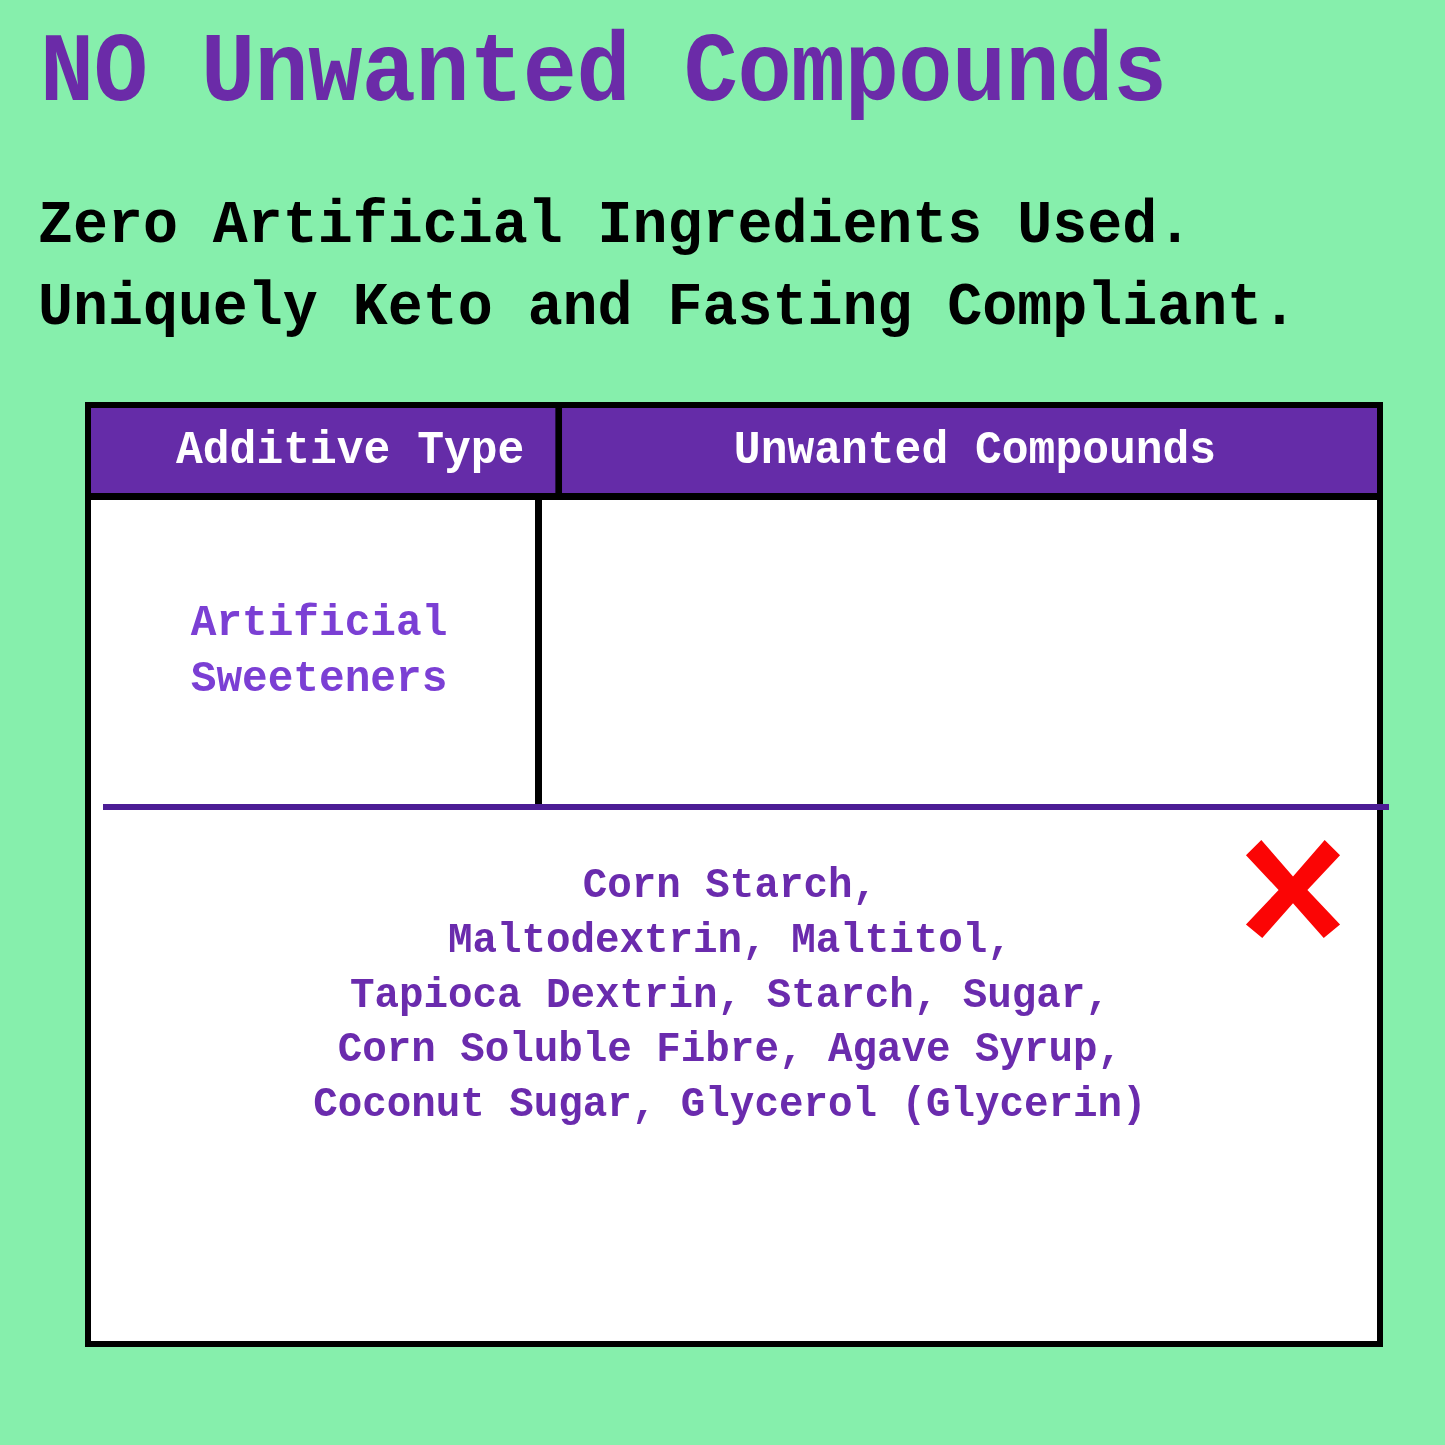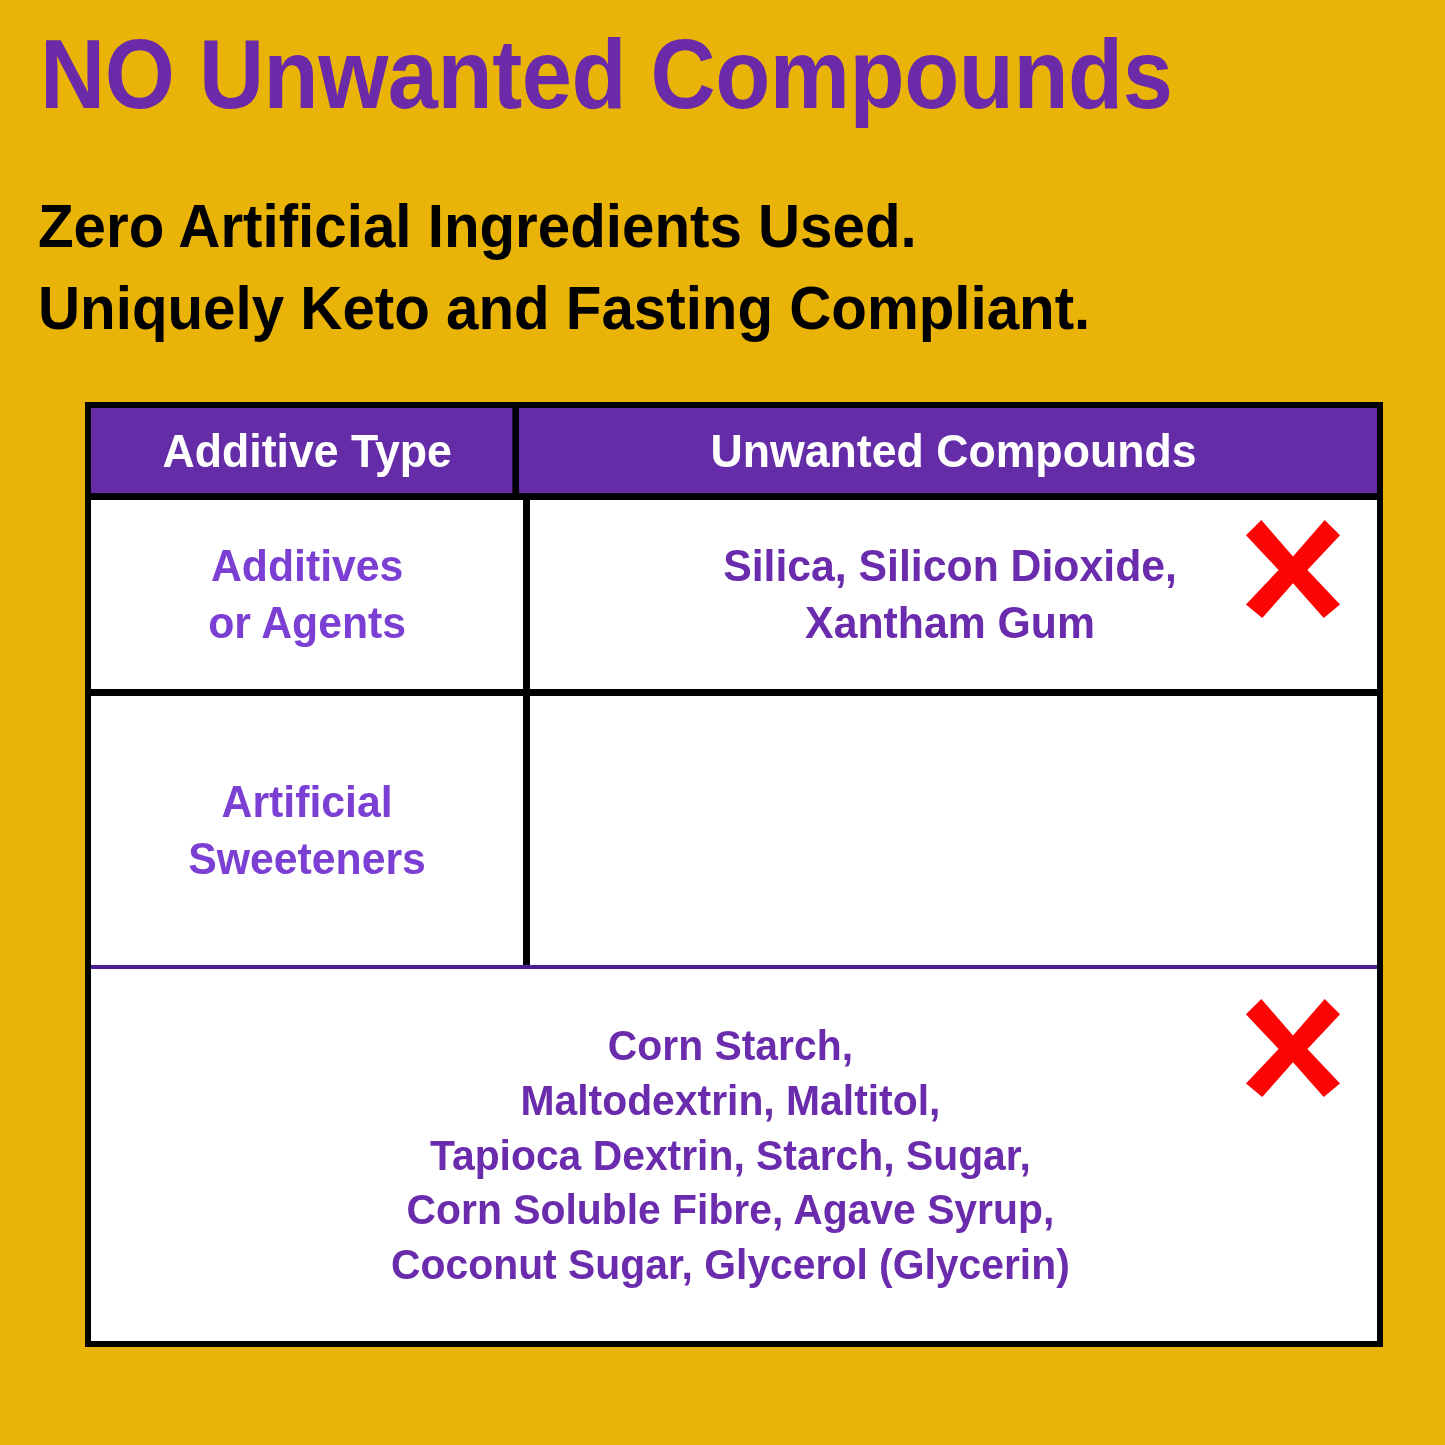--- a/index.html
+++ b/index.html
@@ -4,23 +4,23 @@
 <style>
   html, body {
     margin: 0;
     padding: 0;
     background: #ffffff;
   }
   #page {
     position: relative;
     width: 1445px;
     height: 1445px;
-    background: #eab308;
+    background: #86efac;
     overflow: hidden;
-    font-family: Liberation Sans, sans-serif;
+    font-family: Liberation Mono, monospace;
   }
 
   
   .headline {
     position: absolute;
     left: 40px;
     top: 25px;
     width: 1360px;
     font-weight: bold;
     font-size: 98px;
@@ -61,23 +61,24 @@
 
   .trow {
     display: flex;
     box-sizing: border-box;
     width: 100%;
   }
   .trow.hdr {
     height: 92px;
     background: #652CA8;
     border-bottom: 7px solid #000000;
+    padding-left: 43px;
   }
   .trow.r1 { height: 196px; border-bottom: 7px solid #000000; }
-  .trow.r2 { height: 273px; border-bottom: 4px solid #4c1d95; }
+  .trow.r2 { height: 310px; border-bottom: 6px solid #4c1d95; margin-left: 12px; }
   .trow.r3 { height: 372px; }
 
   .cell-left {
     box-sizing: border-box;
     width: 439px;
     flex: 0 0 439px;
     border-right: 7px solid #000000;
     display: flex;
     align-items: center;
     justify-content: center;
@@ -146,39 +147,20 @@
     <span class="line">Uniquely Keto and Fasting Compliant.</span>
   </div>
 
   <div class="table-wrap">
 
     <div class="trow hdr">
       <div class="cell-left">Additive Type</div>
       <div class="cell-right">Unwanted Compounds</div>
     </div>
 
-    <div class="trow r1">
-      <div class="cell-left">
-        <div class="cat-text">
-          <span class="line">Additives</span>
-          <span class="line">or Agents</span>
-        </div>
-      </div>
-      <div class="cell-right">
-        <div class="cmp-text">
-          <span class="line">Silica, Silicon Dioxide,</span>
-          <span class="line">Xantham Gum</span>
-        </div>
-        <div class="xmark x-r1">
-          <svg viewBox="0 0 100 108" xmlns="http://www.w3.org/2000/svg">
-            <polygon fill="#FB0505" points="17,4 50,42 83,4 99,20 65,56 99,92 82,106 50,70 18,106 1,92 35,56 1,20"></polygon>
-          </svg>
-        </div>
-      </div>
-    </div>
 
     <div class="trow r2">
       <div class="cell-left">
         <div class="cat-text">
           <span class="line">Artificial</span>
           <span class="line">Sweeteners</span>
         </div>
       </div>
     </div>
 

